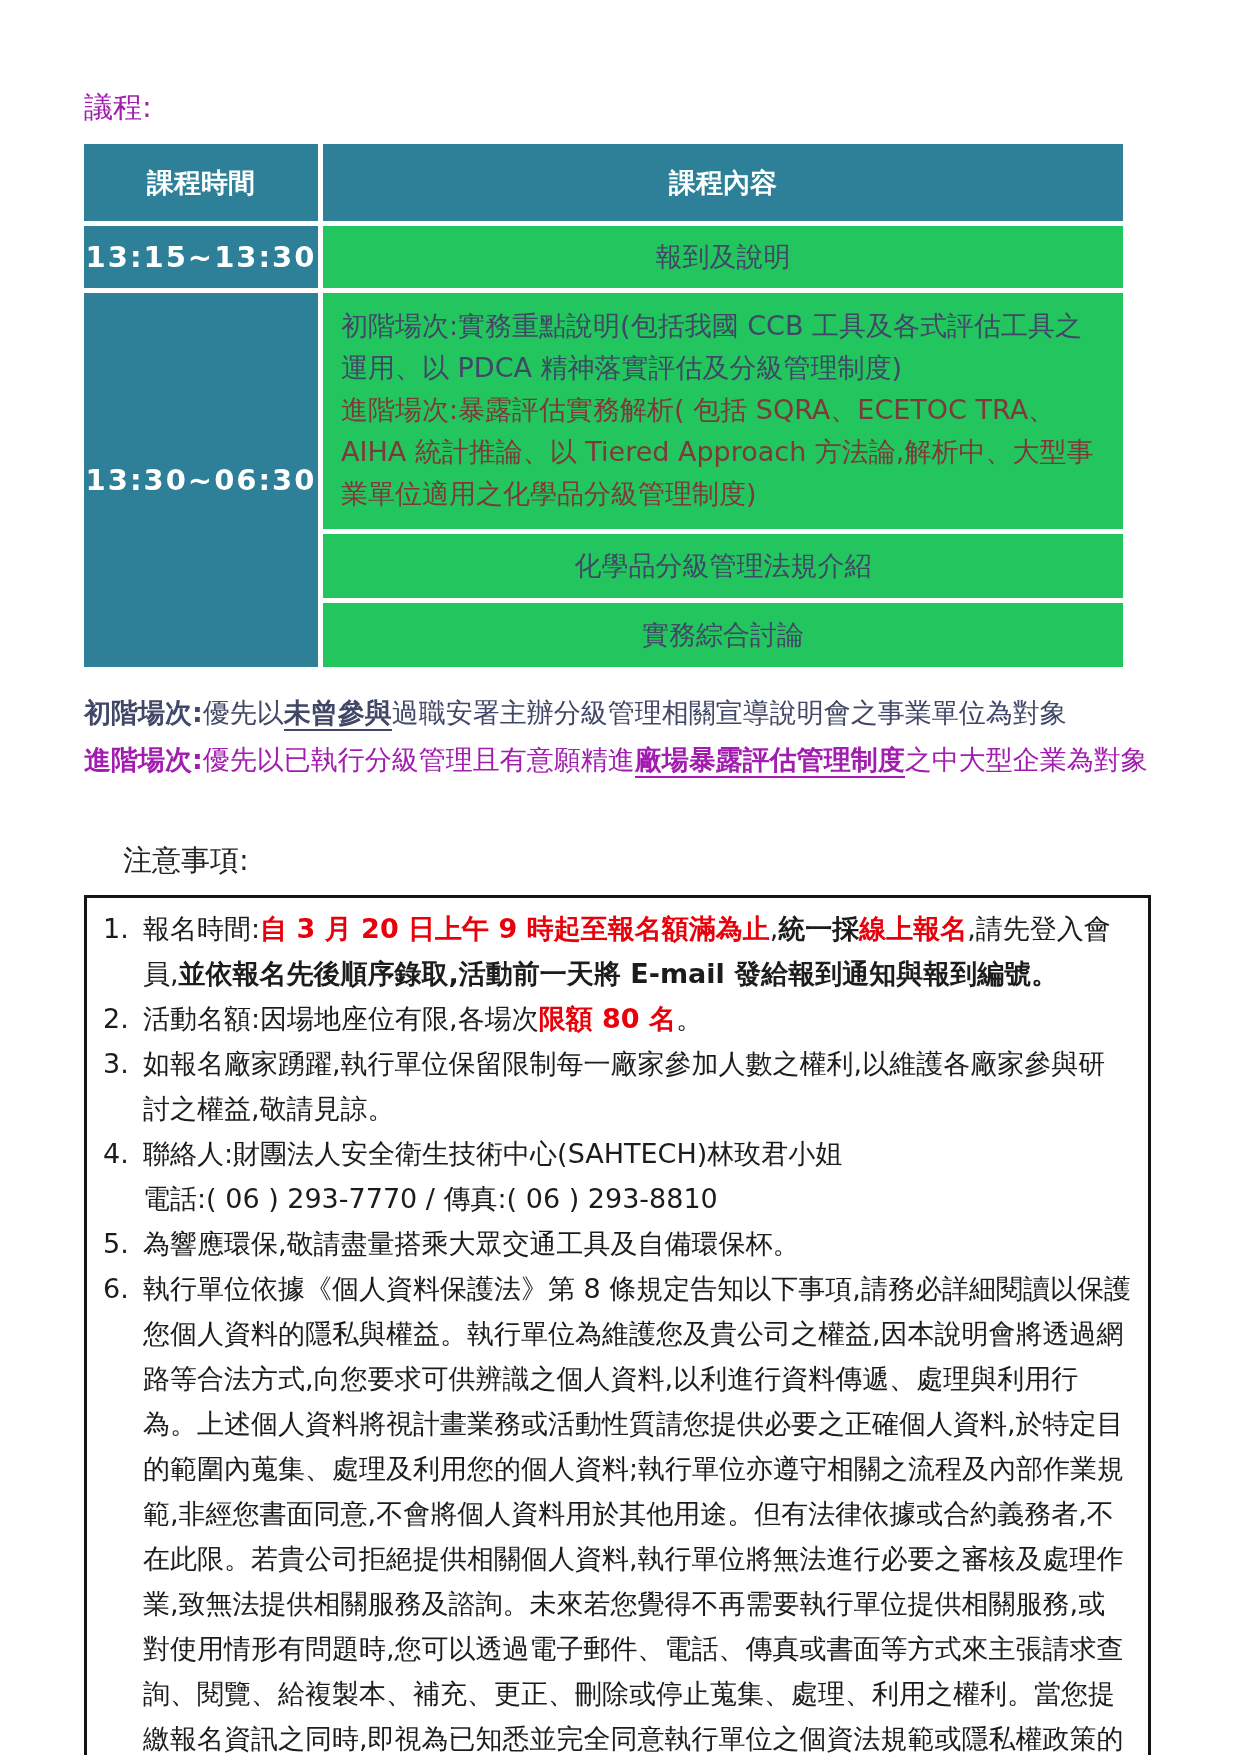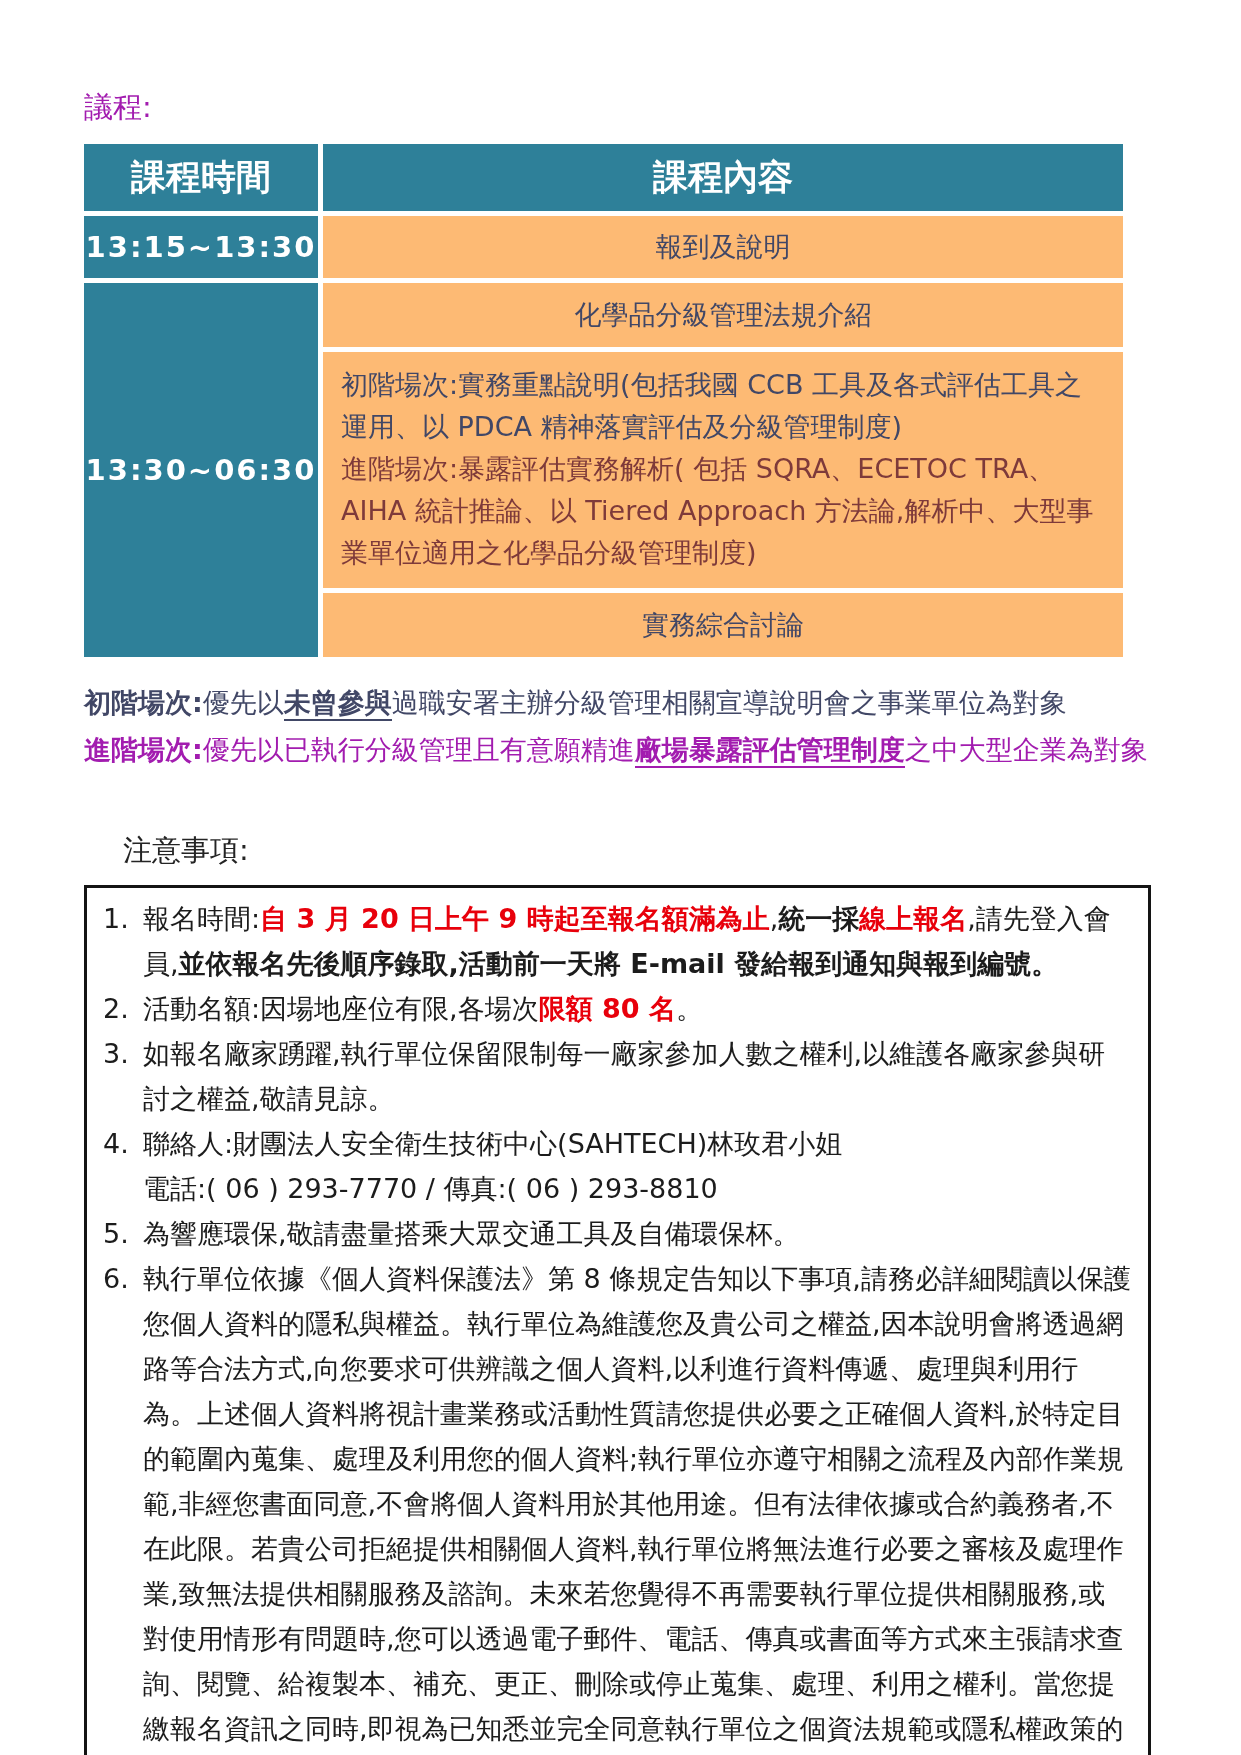--- a/index.html
+++ b/index.html
@@ -23,34 +23,34 @@
     display:grid;
     grid-template-columns:234px 800px;
     column-gap:5px;
     row-gap:5px;
     background:#ffffff;
   }
   .th{
     background:#2E8099;
     color:#ffffff;
     font-weight:bold;
-    font-size:35px;
-    height:67px;
+    font-size:27px;
+    height:77px;
     display:flex;align-items:center;justify-content:center;
   }
   .time-cell{
     background:#2E8099;
     color:#ffffff;
     font-weight:bold;
     font-size:29px;
     display:flex;align-items:center;justify-content:center;
     letter-spacing:2px;
   }
   .cell{
-    background:#fdba74;
+    background:#22c55e;
     color:#414766;
     font-size:27px;
   }
   .cell.center{
     display:flex;align-items:center;justify-content:center;
     height:62px;
   }
   .cell.tall{height:64px;}
   .stack{display:flex;flex-direction:column;gap:5px;}
   .cell.multi{
@@ -92,25 +92,25 @@
 
   <div class="tbl">
     <div class="th">課程時間</div>
     <div class="th">課程內容</div>
 
     <div class="time-cell">13:15~13:30</div>
     <div class="cell center">報到及說明</div>
 
     <div class="time-cell">13:30~06:30</div>
     <div class="stack">
-      <div class="cell center tall">化學品分級管理法規介紹</div>
       <div class="cell multi">
         <span class="run-basic">初階場次:實務重點說明(包括我國 CCB 工具及各式評估工具之運用、以 PDCA 精神落實評估及分級管理制度)</span><br>
         <span class="run-adv">進階場次:暴露評估實務解析( 包括 SQRA、ECETOC TRA、AIHA 統計推論、以 Tiered Approach 方法論,解析中、大型事業單位適用之化學品分級管理制度)</span>
       </div>
+      <div class="cell center tall">化學品分級管理法規介紹</div>
       <div class="cell center tall">實務綜合討論</div>
     </div>
   </div>
 
   <div class="legend">
     <div class="lg-basic">
       <span class="b">初階場次:</span><span>優先以</span><span class="b ul">未曾參與</span><span>過職安署主辦分級管理相關宣導說明會之事業單位為對象</span>
     </div>
     <div class="lg-adv">
       <span class="b">進階場次:</span><span>優先以已執行分級管理且有意願精進</span><span class="b ul">廠場暴露評估管理制度</span><span>之中大型企業為對象</span>

